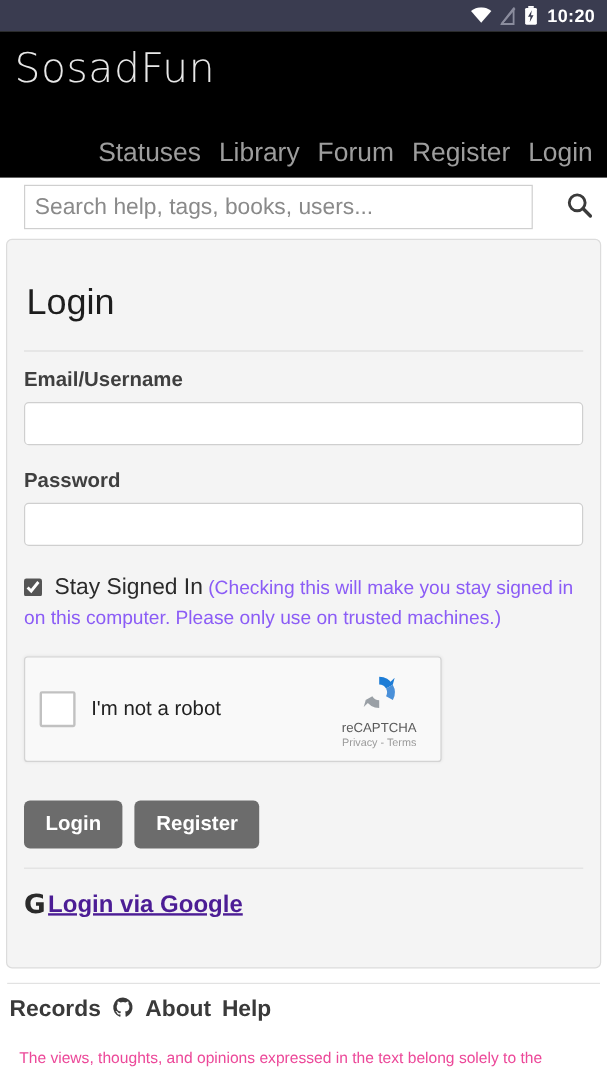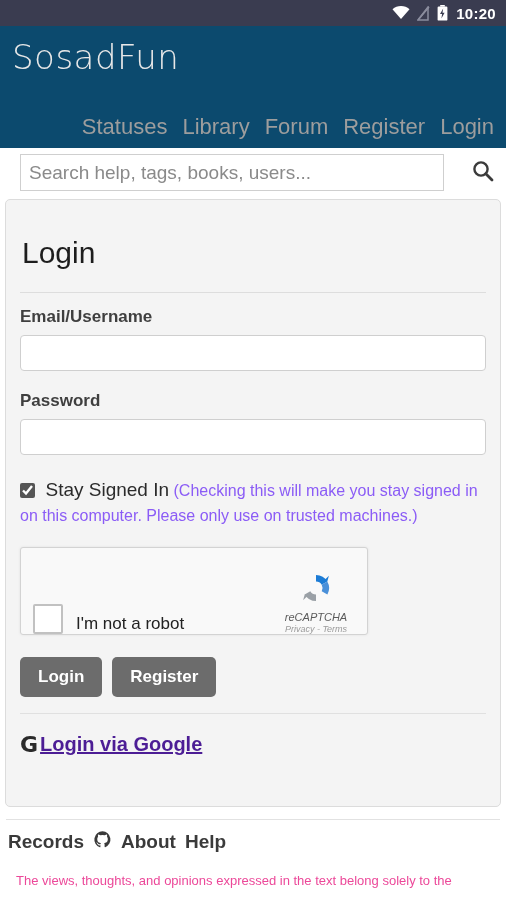--- a/index.html
+++ b/index.html
@@ -17,21 +17,21 @@
     padding-right: 10px; gap: 7px;
   }
   .sb-icon { display: flex; align-items: center; }
   .sb-time {
     color: #ffffff; font-size: 15px; font-weight: bold;
     letter-spacing: .3px; margin-left: 1px;
   }
 
   
   .site-header {
-    background: #0c4a6e; height: 122px;
+    background: #000000; height: 122px;
     position: relative; padding: 0 12px;
   }
   .brand {
     color: #e8e8e8; font-size: 34px; font-weight: 300;
     letter-spacing: .5px; padding-top: 14px; line-height: 1;
     font-family: "DejaVu Sans", sans-serif;
   }
   .nav {
     position: absolute; right: 12px; bottom: 8px;
     display: flex; gap: 15px; align-items: baseline;
@@ -88,31 +88,31 @@
     width: 15px; height: 15px; vertical-align: -2px;
     margin-right: 6px; accent-color: #555;
   }
   .stay-label { font-size: 19px; color: #2b2b2b; }
   .stay-hint { font-size: 16px; color: #8b5cf6; }
 
   
   .recaptcha {
     width: 348px; height: 88px; background: #f9f9f9;
     border: 1px solid #d3d3d3; border-radius: 3px;
-    display: flex; align-items: flex-end;
-    padding: 0 12px; margin-bottom: 22px;
+    display: flex; align-items: center;
+    padding: 0 12px; margin-bottom: 32px;
     box-shadow: 0 0 3px rgba(0,0,0,.08);
   }
   .rc-box {
     width: 30px; height: 30px; background: #fff;
     border: 2px solid #c1c1c1; border-radius: 2px;
     margin-right: 13px; flex: none; cursor: pointer;
   }
   .rc-text { font-size: 17px; color: #222; flex: 1; }
-  .rc-brand { text-align: center; width: 78px; flex: none; font-style: italic; }
+  .rc-brand { text-align: center; width: 78px; flex: none; }
   .rc-name { font-size: 11px; color: #5b5b5b; margin-top: 1px; }
   .rc-links { font-size: 9px; color: #9a9a9a; margin-top: 1px; }
 
   
   .btn-row { display: flex; align-items: center; gap: 10px; margin-bottom: 16px; }
   .btn {
     background: #6c6c6c; color: #ffffff; border: none;
     border-radius: 5px; font-size: 17px; font-weight: bold;
     padding: 10px 18px; cursor: pointer;
     font-family: "Liberation Sans", sans-serif;

